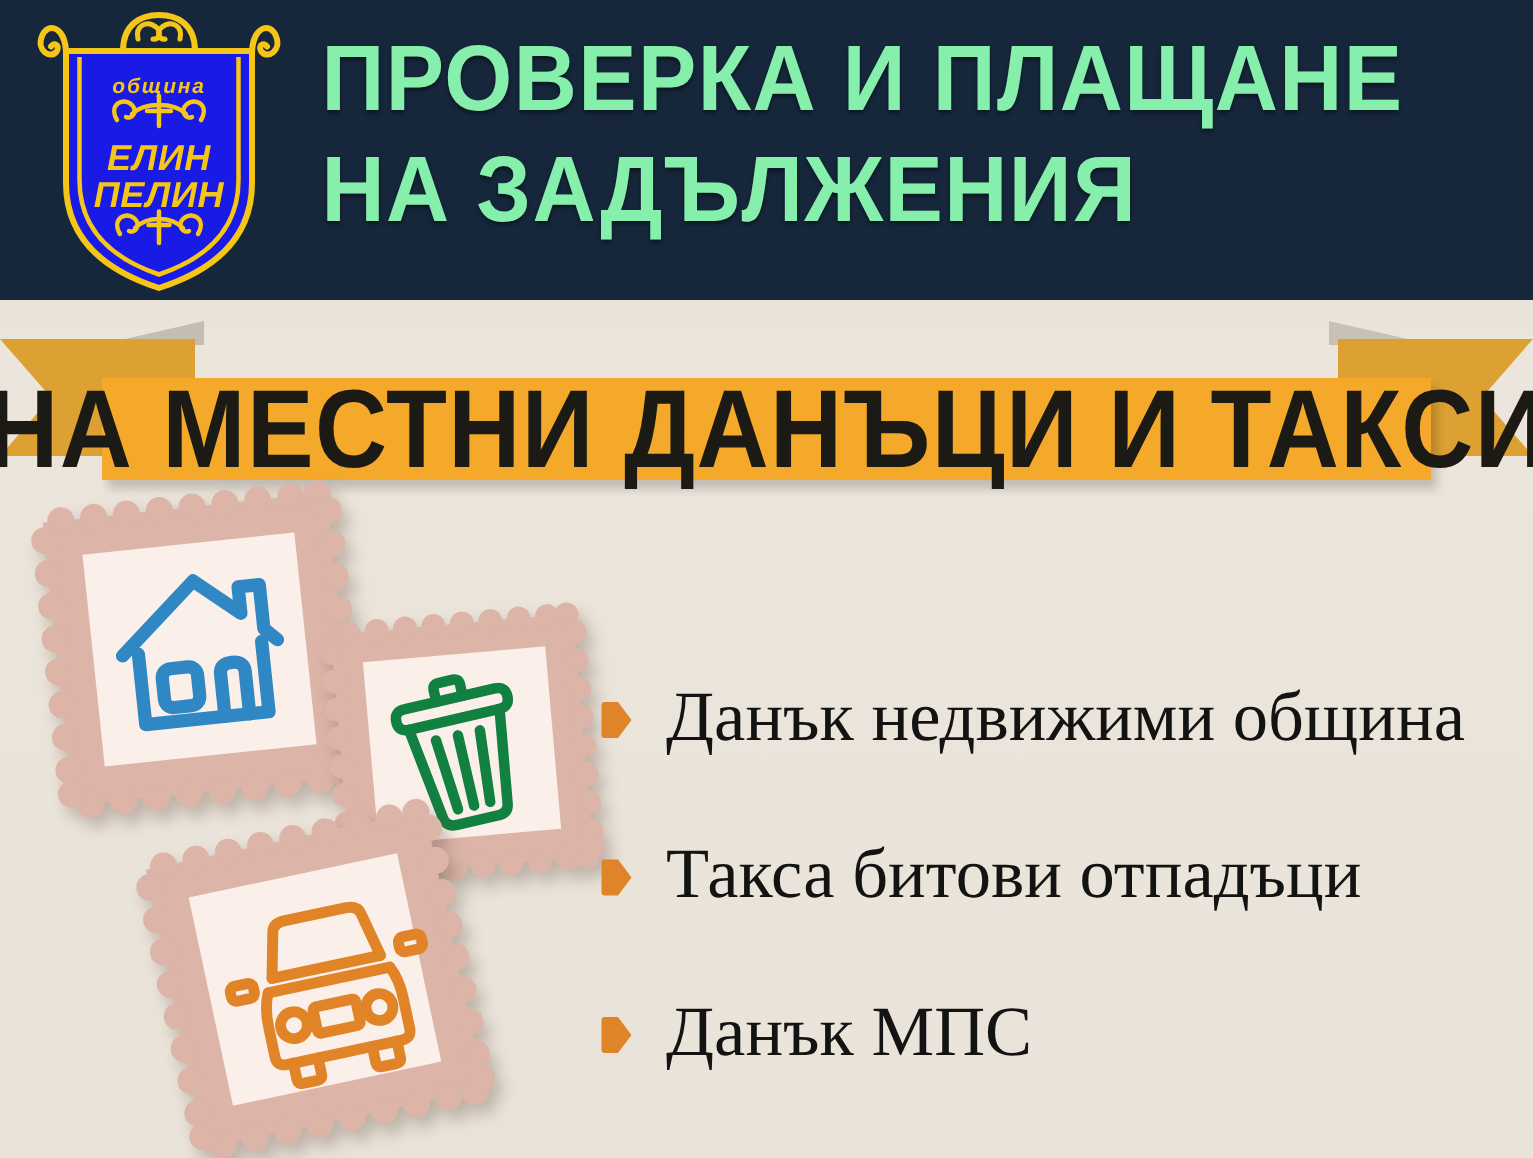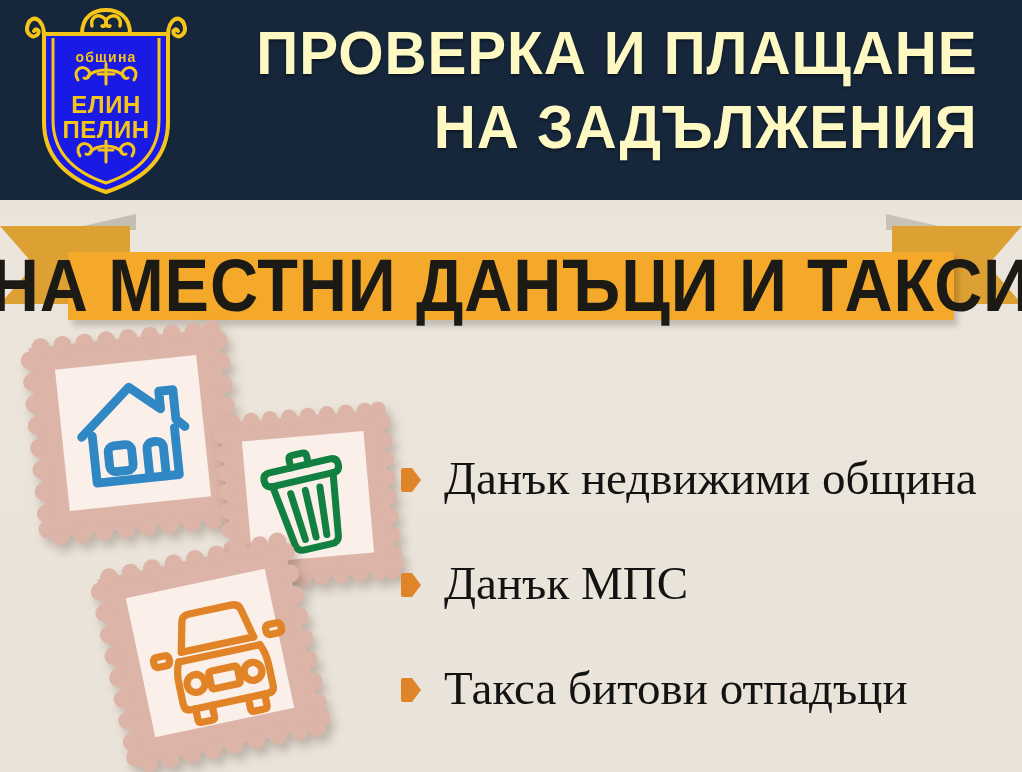--- a/index.html
+++ b/index.html
@@ -13,27 +13,27 @@
     background:linear-gradient(180deg,#cdc3b2 0%,#e2dbd0 11%,#ece5db 30%,#eae3d9 100%);
   }
 
   
   .header{
     position:absolute;left:0;top:0;width:1022px;height:200px;
     background:#16273c;
     display:flex;align-items:flex-start;
   }
   .crest-wrap{
-    position:absolute;left:20px;top:4px;width:172px;height:192px;
+    position:absolute;left:20px;top:4px;width:172px;height:192px;font-style:italic;
   }
   .crest-wrap svg{display:block;width:172px;height:192px;}
   .title-block{
     position:absolute;left:190px;top:16px;width:812px;
-    text-align:right;
-    color:#fef9c3;
+    text-align:left;
+    color:#86efac;
     font-family:"Liberation Sans",sans-serif;
     font-weight:bold;
     font-size:62px;
     line-height:74px;
     letter-spacing:1px;
     text-shadow:0 2px 3px rgba(0,0,0,.45);
   }
   .title-line{display:block;white-space:nowrap;transform:scaleX(.94);transform-origin:center;}
 
   
@@ -350,27 +350,27 @@
       </span>
       <span class="li-text">Данък недвижими община</span>
     </div>
 
     <div class="li">
       <span class="bullet">
         <svg width="22" height="26" viewBox="0 0 22 26" xmlns="http://www.w3.org/2000/svg">
           <path d="M1 3 Q1 1 3 1 L12 1 L21 13 L12 25 L3 25 Q1 25 1 23 Z" fill="#e0842a"></path>
         </svg>
       </span>
-      <span class="li-text">Данък МПС</span>
+      <span class="li-text">Такса битови отпадъци</span>
     </div>
 
     <div class="li">
       <span class="bullet">
         <svg width="22" height="26" viewBox="0 0 22 26" xmlns="http://www.w3.org/2000/svg">
           <path d="M1 3 Q1 1 3 1 L12 1 L21 13 L12 25 L3 25 Q1 25 1 23 Z" fill="#e0842a"></path>
         </svg>
       </span>
-      <span class="li-text">Такса битови отпадъци</span>
+      <span class="li-text">Данък МПС</span>
     </div>
 
   </div>
 
 </div>
 
 </body></html>

